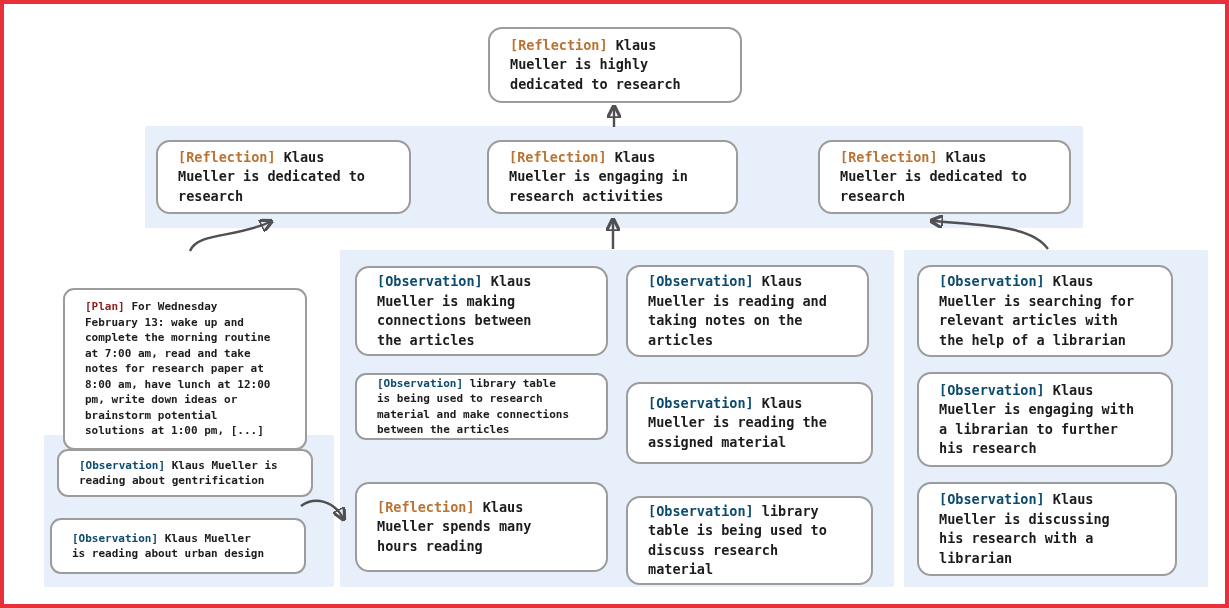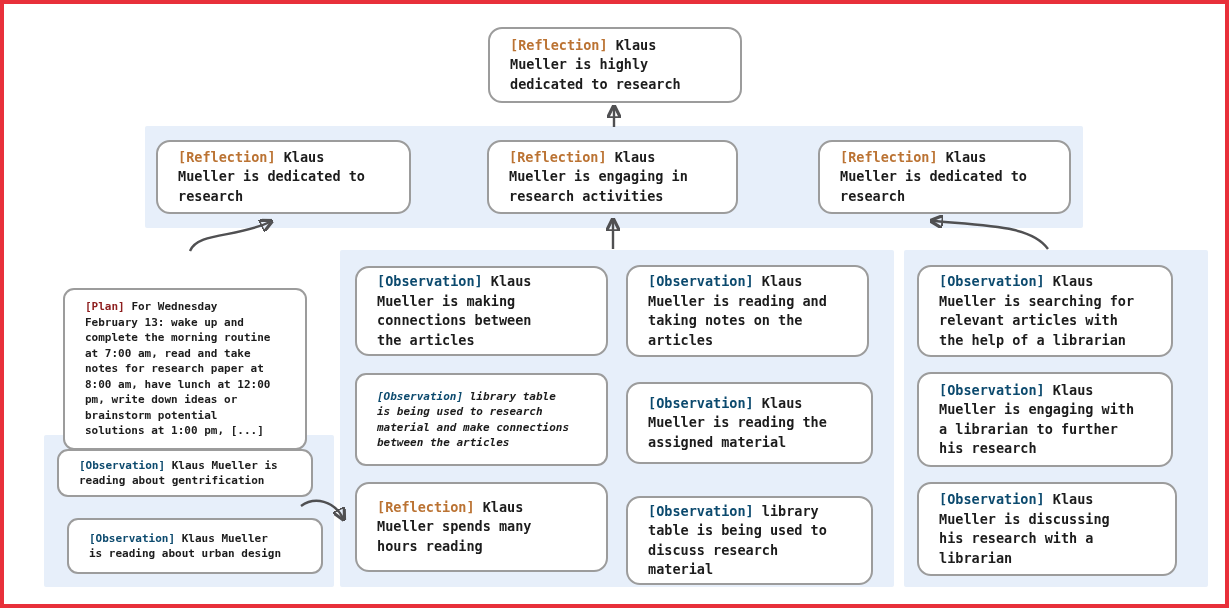--- a/index.html
+++ b/index.html
@@ -66,33 +66,33 @@
 pm, write down ideas or
 brainstorm potential
 solutions at 1:00 pm, [...]</span></div>
   </div>
 
   <div class="node sm" style="left:57px;top:449px;width:256px;height:48px;">
     <div class="txt"><span class="tag-obs">[Observation]</span> <span class="body">Klaus Mueller is
 reading about gentrification</span></div>
   </div>
 
-  <div class="node sm" style="left:67px;top:518px;width:256px;height:56px;">
+  <div class="node sm" style="left:50px;top:518px;width:256px;height:56px;">
     <div class="txt"><span class="tag-obs">[Observation]</span> <span class="body">Klaus Mueller
 is reading about urban design</span></div>
   </div>
 
   <div class="node reg" style="left:355px;top:266px;width:253px;height:90px;">
     <div class="txt"><span class="tag-obs">[Observation]</span> <span class="body">Klaus
 Mueller is making
 connections between
 the articles</span></div>
   </div>
 
-  <div class="node sm" style="left:355px;top:373px;width:253px;height:93px;font-style:italic;">
+  <div class="node sm" style="left:355px;top:373px;width:253px;height:67px;">
     <div class="txt"><span class="tag-obs">[Observation]</span> <span class="body">library table
 is being used to research
 material and make connections
 between the articles</span></div>
   </div>
 
   <div class="node reg" style="left:355px;top:482px;width:253px;height:90px;">
     <div class="txt"><span class="tag-refl">[Reflection]</span> <span class="body">Klaus
 Mueller spends many
 hours reading</span></div>

